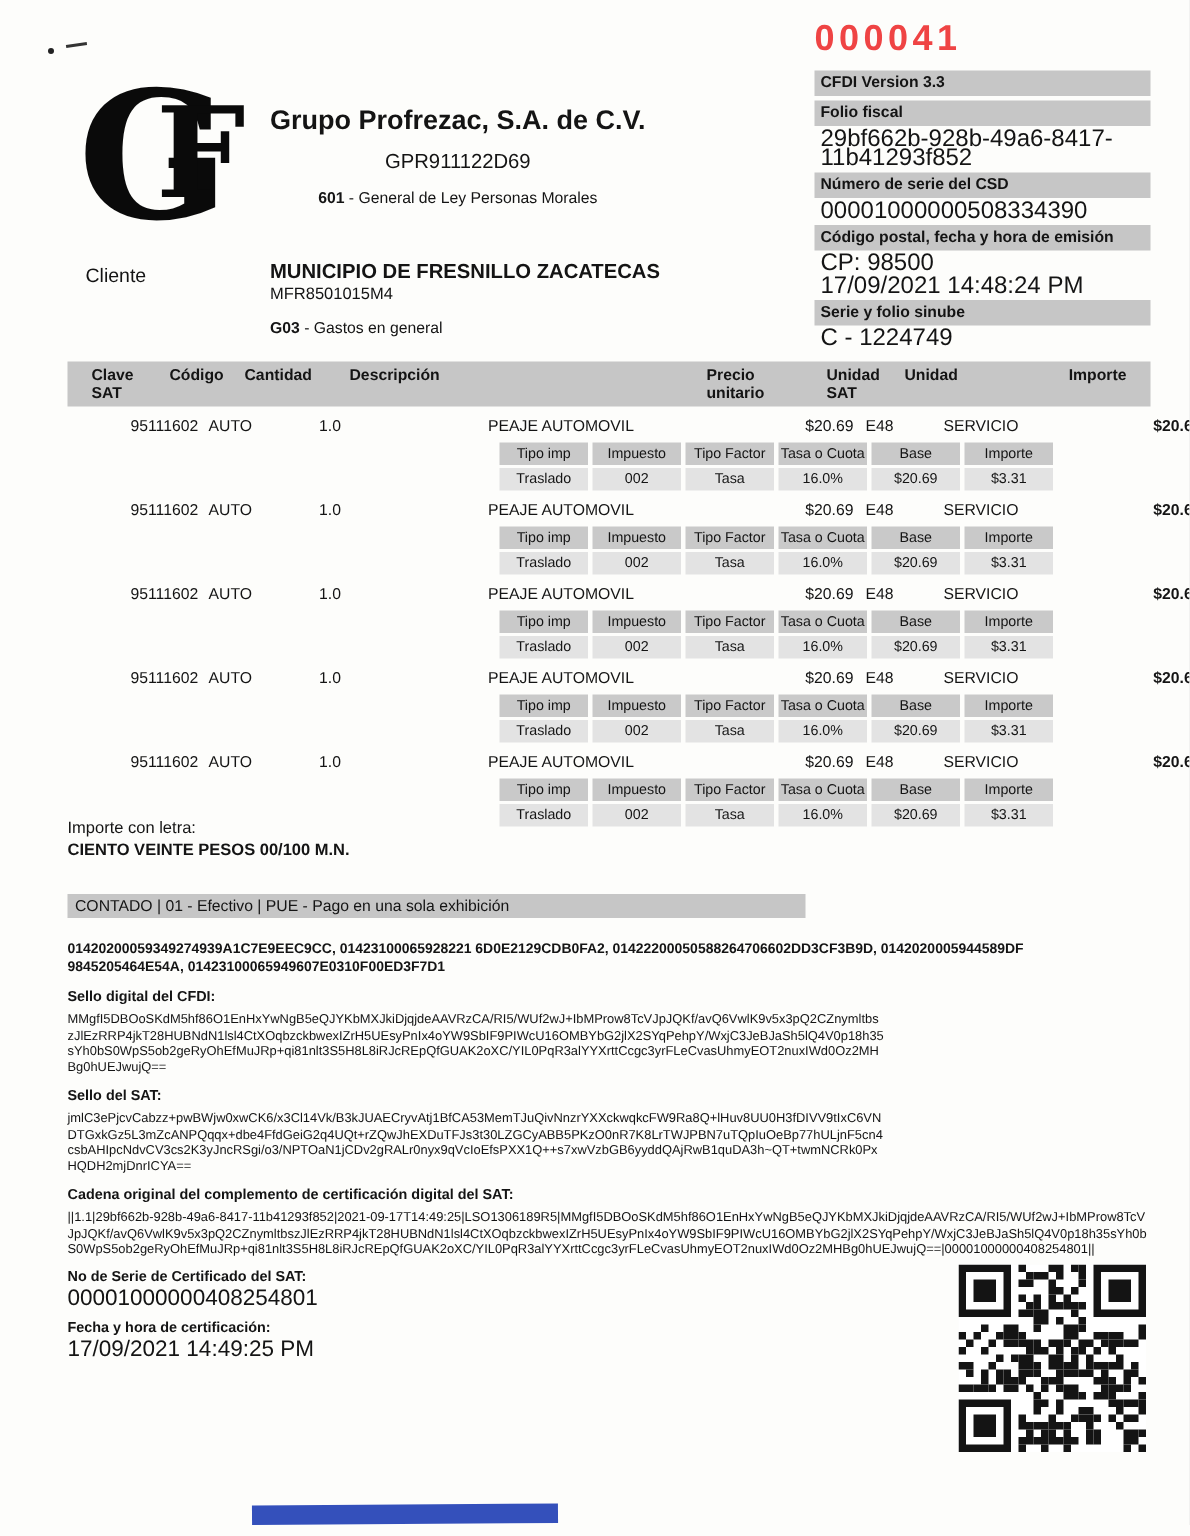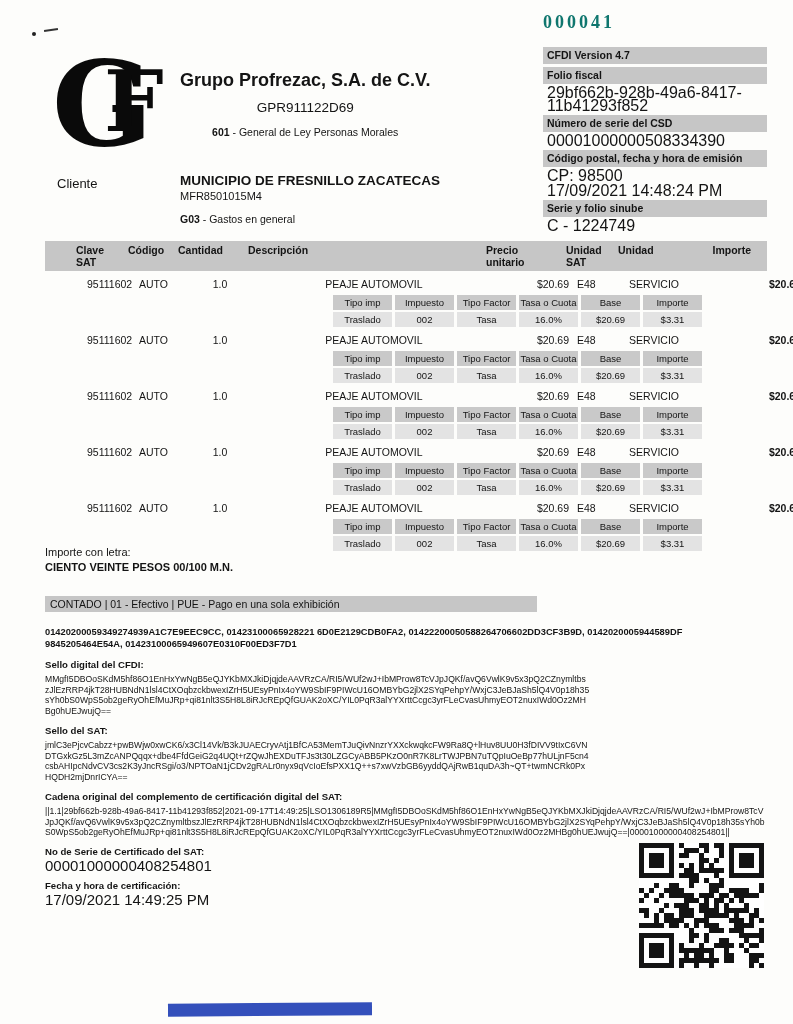--- a/index.html
+++ b/index.html
@@ -9,22 +9,22 @@
     background:#fdfdfb; color:#141414; overflow:hidden;
     font-family:"Liberation Sans", sans-serif;
   }
   
   .pen-mark { position:absolute; left:26px; top:26px; width:40px; height:12px; }
   .pen-mark .dot { position:absolute; left:6px; top:6px; width:4px; height:4px; background:#222; border-radius:50%; }
   .pen-mark .dash { position:absolute; left:18px; top:3px; width:14px; height:2px; background:#333; transform:rotate(-8deg); }
 
   .stamp {
     position:absolute; left:543px; top:12px;
-    font-family:Liberation Serif, serif; font-weight:bold;
-    font-size:18px; letter-spacing:3px; color:#0f766e;
+    font-family:Liberation Sans, sans-serif; font-weight:bold;
+    font-size:24px; letter-spacing:3px; color:#ef4444;
   }
   .fiscal { position:absolute; left:543px; top:44px; width:224px; font-size:10.5px; line-height:13px; }
   .fiscal .bar { background:#c6c6c6; font-weight:bold; padding:2px 4px; margin-top:3px; }
   .fiscal .val { padding:2px 4px 0 4px; font-size:16px; }
 
   .logo { position:absolute; left:52px; top:48px; width:120px; height:118px; font-family:"DejaVu Serif", serif; color:#0a0a0a; }
   .logo .g { position:absolute; left:0; top:-14px; font-size:118px; font-weight:bold; }
   .logo .f { position:absolute; left:52px; top:4px; font-size:84px; font-weight:bold; }
 
   .company { position:absolute; left:180px; top:70px;text-align:center; }
@@ -38,21 +38,21 @@
   .client { position:absolute; left:180px; top:173px; }
   .client .name { font-size:13.5px; font-weight:bold; }
   .client .rfc { font-size:11px; margin-top:2px; }
   .client .uso { font-size:10.5px; margin-top:11px; }
   .client .uso .code { font-weight:bold; }
 
   
   .items { position:absolute; left:45px; top:241px; width:722px; }
   .main-grid { display:grid; grid-template-columns:52px 50px 70px 238px 80px 52px 62px 118px; column-gap:0; }
   .items .head { background:#c6c6c6; font-weight:bold; font-size:10.5px; line-height:12px; }
-  .items .head .c { padding:3px 16px;margin-left:15px; }
+  .items .head .c { padding:3px 16px; }
   .row { padding-top:7px;margin-left:38px; }
   .row .c { font-size:10.5px; padding:0 4px; }
   .c.r { text-align:right; }
   .c.ctr { text-align:center; }
   .c.b { font-weight:bold; }
   .tax {
     margin-left:250px; margin-top:5px; width:362px;
     display:grid; grid-template-columns:repeat(6,59px); gap:2px 3px;
   }
   .tax .th { background:#c9c9c9; font-size:9.5px; text-align:center; padding:2px 0; }
@@ -87,21 +87,21 @@
 <div class="page">
 
   <div class="pen-mark">
     <span class="dot"></span>
     <span class="dash"></span>
   </div>
 
   <div class="stamp">000041</div>
 
   <div class="fiscal">
-    <div class="bar">CFDI Version 4.7</div>
+    <div class="bar">CFDI Version 3.3</div>
     <div class="bar">Folio fiscal</div>
     <div class="val">29bf662b-928b-49a6-8417-11b41293f852</div>
     <div class="bar">Número de serie del CSD</div>
     <div class="val">00001000000508334390</div>
     <div class="bar">Código postal, fecha y hora de emisión</div>
     <div class="val">CP: 98500</div>
     <div class="val">17/09/2021 14:48:24 PM</div>
     <div class="bar">Serie y folio sinube</div>
     <div class="val">C - 1224749</div>
   </div>

